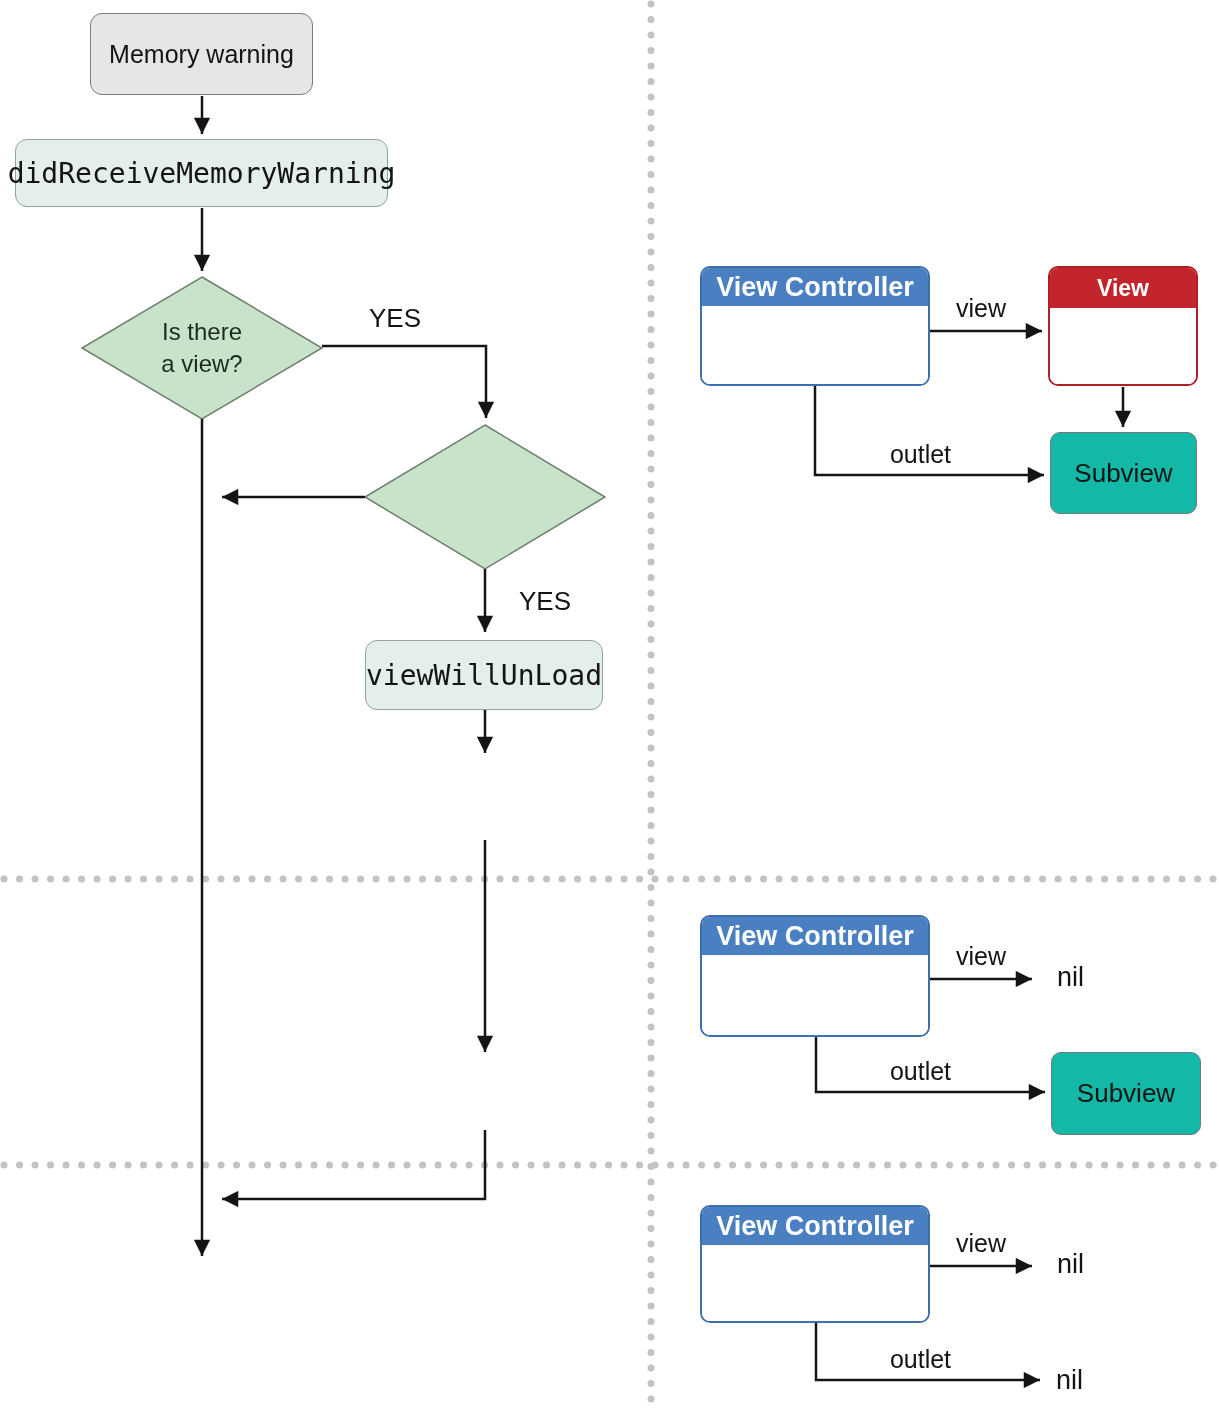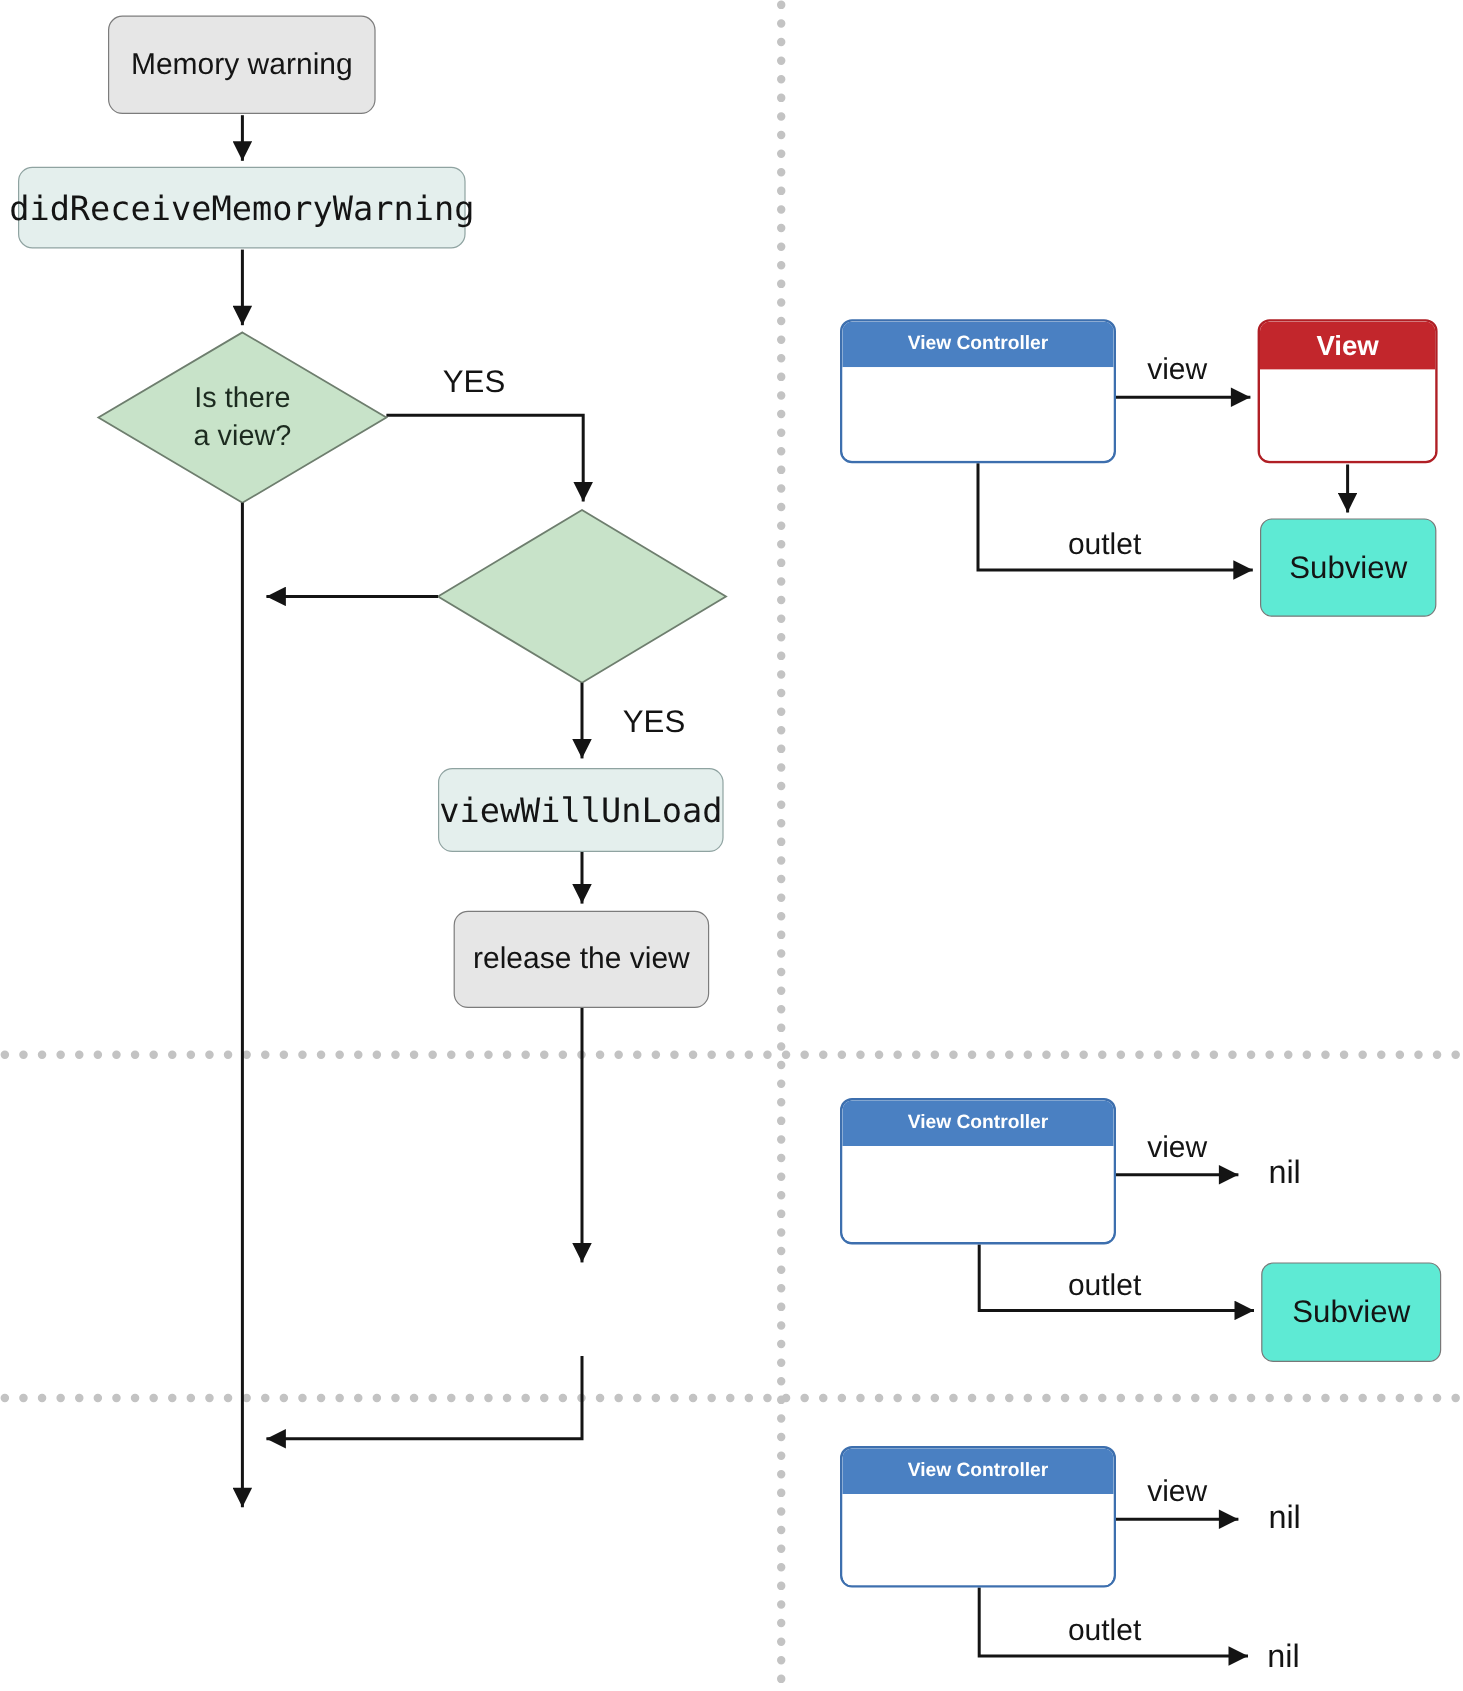--- a/index.html
+++ b/index.html
@@ -9,35 +9,35 @@
   }
   .layer { position:absolute; left:0; top:0; z-index:0; }
   .node {
     position:absolute; box-sizing:border-box; z-index:2;
     display:flex; align-items:center; justify-content:center;
     border-radius:12px; font-size:25px; color:#141414; text-align:center;
   }
   .gray { background:#e6e6e6; border:1.5px solid #7c7c7c; }
   .teal { background:#e4efed; border:1.5px solid #8fa3a1;
           font-family:"DejaVu Sans Mono", monospace; font-size:28px; }
-  .subview { background:#5eead4; border:1.5px solid #787878; border-radius:10px; font-size:26px; }
+  .subview { background:#14b8a6; border:1.5px solid #787878; border-radius:10px; font-size:26px; }
   .diamond-label {
     position:absolute; z-index:2; display:flex; flex-direction:column;
     align-items:center; justify-content:center; text-align:center;
     font-size:24px; line-height:1.33; color:#1c2b1f;
   }
   .uml {
     position:absolute; box-sizing:border-box; z-index:2; overflow:hidden;
     display:flex; flex-direction:column; border-radius:10px; background:#ffffff;
   }
   .uml .hdr { flex:0 0 auto; display:flex; align-items:center; justify-content:center;
               color:#ffffff; font-weight:bold; }
   .uml .bd  { flex:1 1 auto; background:#ffffff; }
   .uml.blue { border:2px solid #3d6fae; }
-  .uml.blue .hdr { background:#4a80c2; height:38px; font-size:16px; }
+  .uml.blue .hdr { background:#4a80c2; height:38px; font-size:27px; }
   .uml.red  { border:2px solid #b01f25; }
   .uml.red .hdr { background:#c2262c; height:40px; font-size:23px; }
   .lbl { position:absolute; z-index:2; font-size:25px; color:#141414; text-align:center; }
   .nil { font-size:27px; text-align:left; }
   .watermark { position:absolute; z-index:3; font-size:22px; color:#b5b5b5;
                letter-spacing:1px; text-align:left; }
 </style>
 </head>
 <body>
 
@@ -88,21 +88,20 @@
     <span>a view?</span>
   </div>
 
   <div class="lbl" style="left:350px; top:303px; width:90px; font-size:26px;">YES</div>
 
 
   <div class="lbl" style="left:505px; top:586px; width:80px; font-size:26px;">YES</div>
 
   <div class="node teal" style="left:365px; top:640px; width:238px; height:70px;">viewWillUnLoad</div>
 
-  <div class="node gray" style="left:378px; top:759px; width:213px; height:81px;">release the view</div>
 
 
   <div class="uml blue" style="left:700px; top:266px; width:230px; height:120px;">
     <div class="hdr">View Controller</div>
     <div class="bd"></div>
   </div>
 
   <div class="lbl" style="left:950px; top:294px; width:62px;">view</div>
 
   <div class="uml red" style="left:1048px; top:266px; width:150px; height:120px;">

